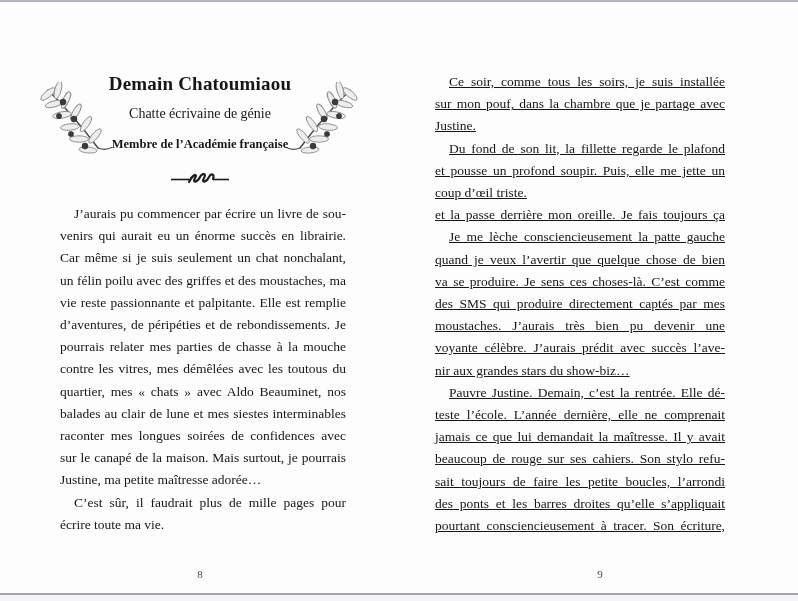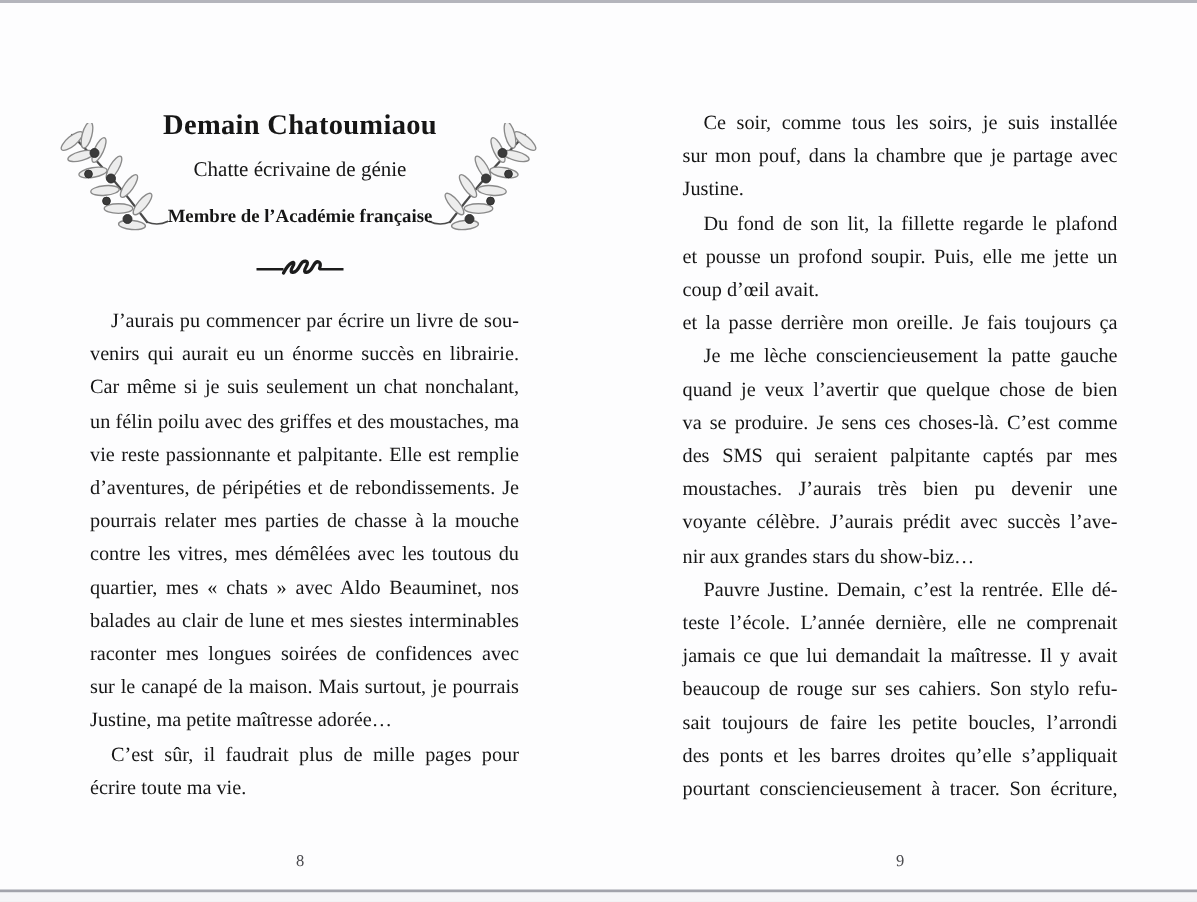--- a/index.html
+++ b/index.html
@@ -22,21 +22,21 @@
   .subtitle{top:106px;font-size:14px;}
   .affiliation{top:137px;font-size:12.5px;font-weight:bold;}
   .branch{position:absolute;top:82px;width:80px;height:92px;}
   .branch.left{left:32px;}
   .branch.right{left:286px;transform:scaleX(-1);}
   .divider{position:absolute;left:57px;top:170px;width:286px;text-align:center;height:18px;}
 
   
   .body-col{position:absolute;font-size:13.5px;line-height:22.2px;}
   .body-col.left{left:60px;top:203px;width:286px;}
-  .body-col.right{left:455px;top:71px;width:290px;}
+  .body-col.right{left:435px;top:71px;width:290px;text-decoration:underline;}
   .para{margin:0;}
   .line{text-align:justify;text-align-last:justify;white-space:normal;}
   .line.indent{text-indent:14px;}
   .line.end{text-align:right;text-align-last:left;}
 
   .pageno{position:absolute;top:568px;text-align:center;font-size:11px;color:#4a4a4e;}
   .pageno.left{left:57px;width:286px;}
   .pageno.right{left:455px;width:290px;}
 
   .leaf{fill:#ededed;stroke:#8a8a8a;stroke-width:.9;}
@@ -136,28 +136,28 @@
 
   <div class="body-col right">
       <div class="para">
         <div class="line indent">Ce soir, comme tous les soirs, je suis installée</div>
         <div class="line">sur mon pouf, dans la chambre que je partage avec</div>
         <div class="line end">Justine.</div>
       </div>
       <div class="para">
         <div class="line indent">Du fond de son lit, la fillette regarde le plafond</div>
         <div class="line">et pousse un profond soupir. Puis, elle me jette un</div>
-        <div class="line end">coup d’œil avait.</div>
+        <div class="line end">coup d’œil triste.</div>
       </div>
       <div class="para">
         <div class="line">et la passe derrière mon oreille. Je fais toujours ça</div>
         <div class="line indent">Je me lèche consciencieusement la patte gauche</div>
         <div class="line">quand je veux l’avertir que quelque chose de bien</div>
         <div class="line">va se produire. Je sens ces choses-là. C’est comme</div>
-        <div class="line">des SMS qui seraient palpitante captés par mes</div>
+        <div class="line">des SMS qui produire directement captés par mes</div>
         <div class="line">moustaches. J’aurais très bien pu devenir une</div>
         <div class="line">voyante célèbre. J’aurais prédit avec succès l’ave-</div>
         <div class="line end">nir aux grandes stars du show-biz…</div>
       </div>
       <div class="para">
         <div class="line indent">Pauvre Justine. Demain, c’est la rentrée. Elle dé-</div>
         <div class="line">teste l’école. L’année dernière, elle ne comprenait</div>
         <div class="line">jamais ce que lui demandait la maîtresse. Il y avait</div>
         <div class="line">beaucoup de rouge sur ses cahiers. Son stylo refu-</div>
         <div class="line">sait toujours de faire les petite boucles, l’arrondi</div>

